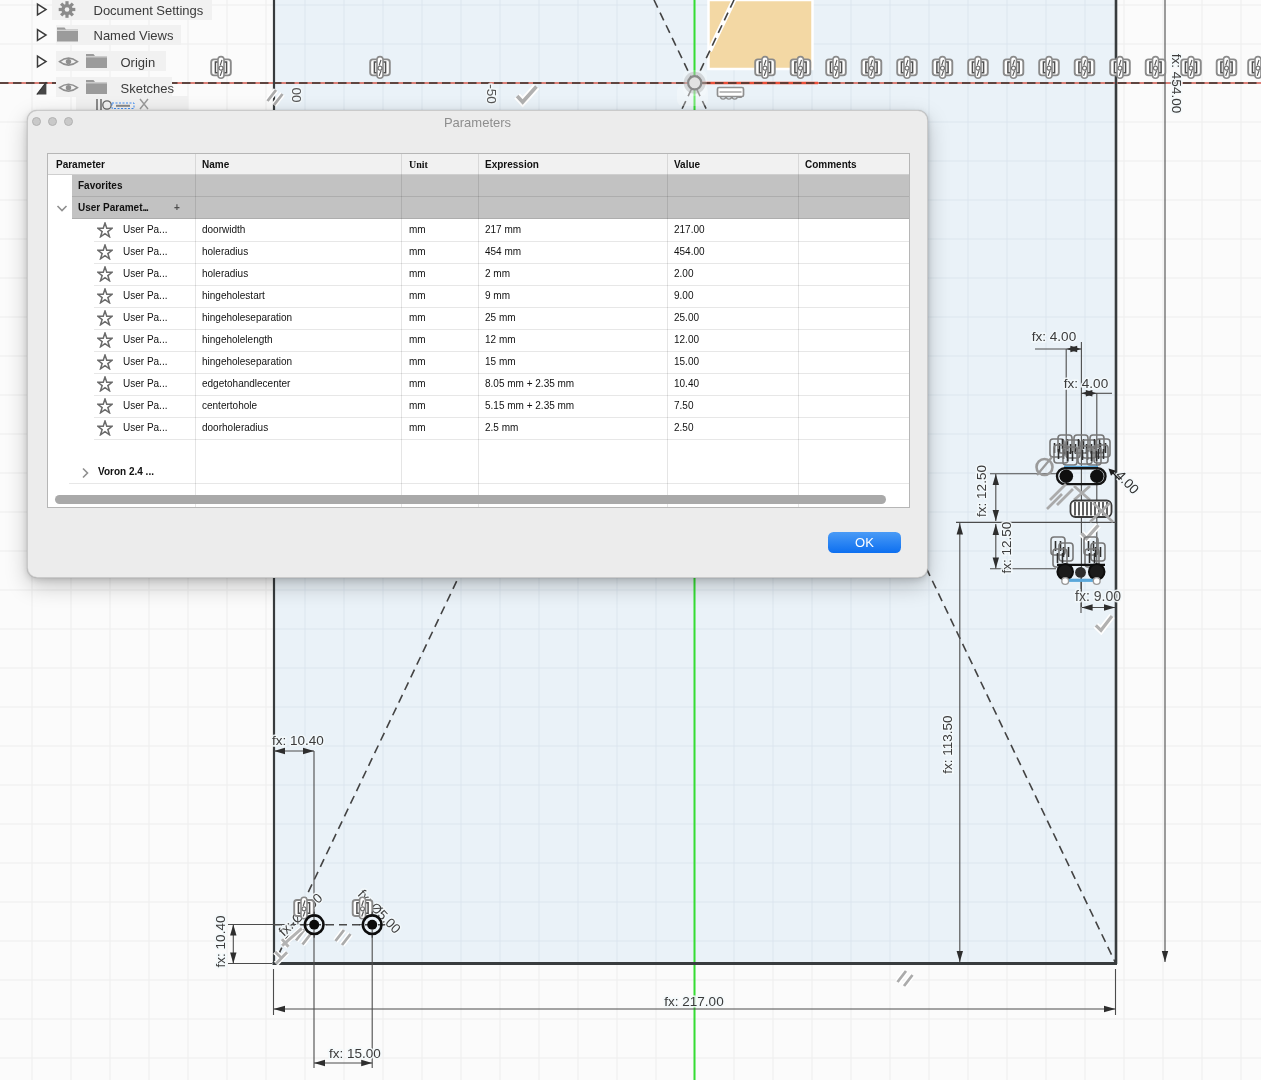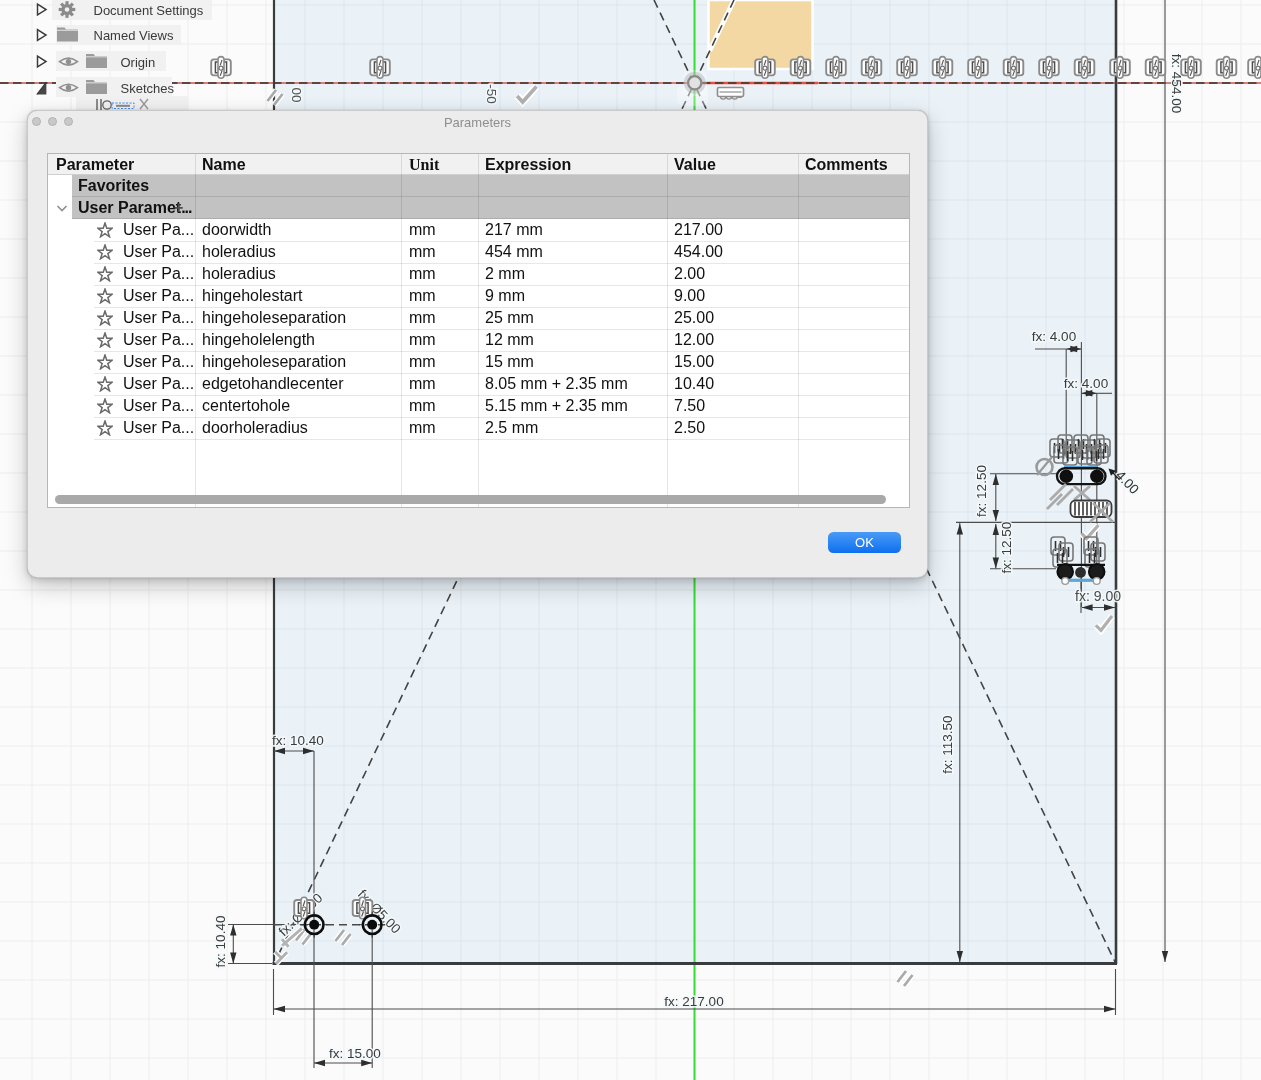--- a/index.html
+++ b/index.html
@@ -11,21 +11,21 @@
   .tlab{position:absolute;white-space:nowrap;}
   
   #dlg{position:absolute;left:27px;top:110px;width:901px;height:468px;background:#ececec;
        border-radius:10px;box-shadow:0 8px 22px rgba(0,0,0,.22),0 2px 6px rgba(0,0,0,.14),0 0 1px rgba(0,0,0,.3);
        border:1px solid rgba(0,0,0,.14);box-sizing:border-box;}
   #dlgtitle{position:absolute;top:0;left:0;right:0;height:21px;text-align:center;
        font-size:13px;color:#8e8e8e;line-height:23px;}
   .tl{position:absolute;top:6px;width:9px;height:9px;border-radius:50%;
       background:#c9c9c9;border:1px solid #b2b2b2;box-sizing:border-box;}
   #tbl{position:absolute;left:19px;top:42px;width:863px;height:355px;background:#fff;
-       border:1px solid #b6b6b6;box-sizing:border-box;font-size:16px;color:#111;}
+       border:1px solid #b6b6b6;box-sizing:border-box;font-size:10px;color:#111;}
   .hdr{position:absolute;left:0;top:0;width:100%;height:21px;background:#f1f1f1;
        border-bottom:1px solid #cfcfcf;font-weight:bold;box-sizing:border-box;}
   .hc{position:absolute;top:0;height:21px;line-height:21px;}
   .row{position:absolute;left:0;width:861px;height:22px;line-height:22px;white-space:nowrap;}
   .colsep{position:absolute;top:0;bottom:0;width:1px;background:#dcdcdc;}
   .rowsep{position:absolute;height:1px;background:#e7e7e7;}
   .star{position:absolute;left:49px;top:3px;}
   #sbar{position:absolute;left:7px;top:341px;width:831px;height:9px;border-radius:5px;background:#a9a9a9;}
   #okbtn{position:absolute;left:800px;top:421px;width:73px;height:21px;border-radius:5.5px;
        background:linear-gradient(#4a9bf6,#0d6ff0);color:#fff;font-size:13px;text-align:center;
@@ -476,20 +476,27 @@
         <svg class="star" width="16" height="16">
           <use href="#starsym"></use>
         </svg>
         <span style="position:absolute;left:75px;">User Pa...</span>
         <span style="position:absolute;left:154px;">doorholeradius</span>
         <span style="position:absolute;left:361px;">mm</span>
         <span style="position:absolute;left:437px;">2.5 mm</span>
         <span style="position:absolute;left:626px;">2.50</span>
         <div class="rowsep" style="left:46px;right:0;top:21.5px;"></div>
       </div>
+    <div class="row" style="top:307px;">
+        <svg style="position:absolute;left:33px;top:6px;" width="9" height="12">
+          <path d="M2,1.5 L6.5,6 L2,10.5" stroke="#8f8f8f" stroke-width="1.6" fill="none"></path>
+        </svg>
+        <b style="position:absolute;left:50px;">Voron 2.4 ...</b>
+        <div class="rowsep" style="left:21px;right:0;top:21.5px;"></div>
+      </div>
     <div class="colsep" style="left:147px;background:rgba(0,0,0,0.10);"></div>
     <div class="colsep" style="left:353px;background:rgba(0,0,0,0.10);"></div>
     <div class="colsep" style="left:430px;background:rgba(0,0,0,0.10);"></div>
     <div class="colsep" style="left:619px;background:rgba(0,0,0,0.10);"></div>
     <div class="colsep" style="left:750px;background:rgba(0,0,0,0.10);"></div>
     <div id="sbar"></div>
   </div>
   <div id="okbtn">OK</div>
 </div>
 

